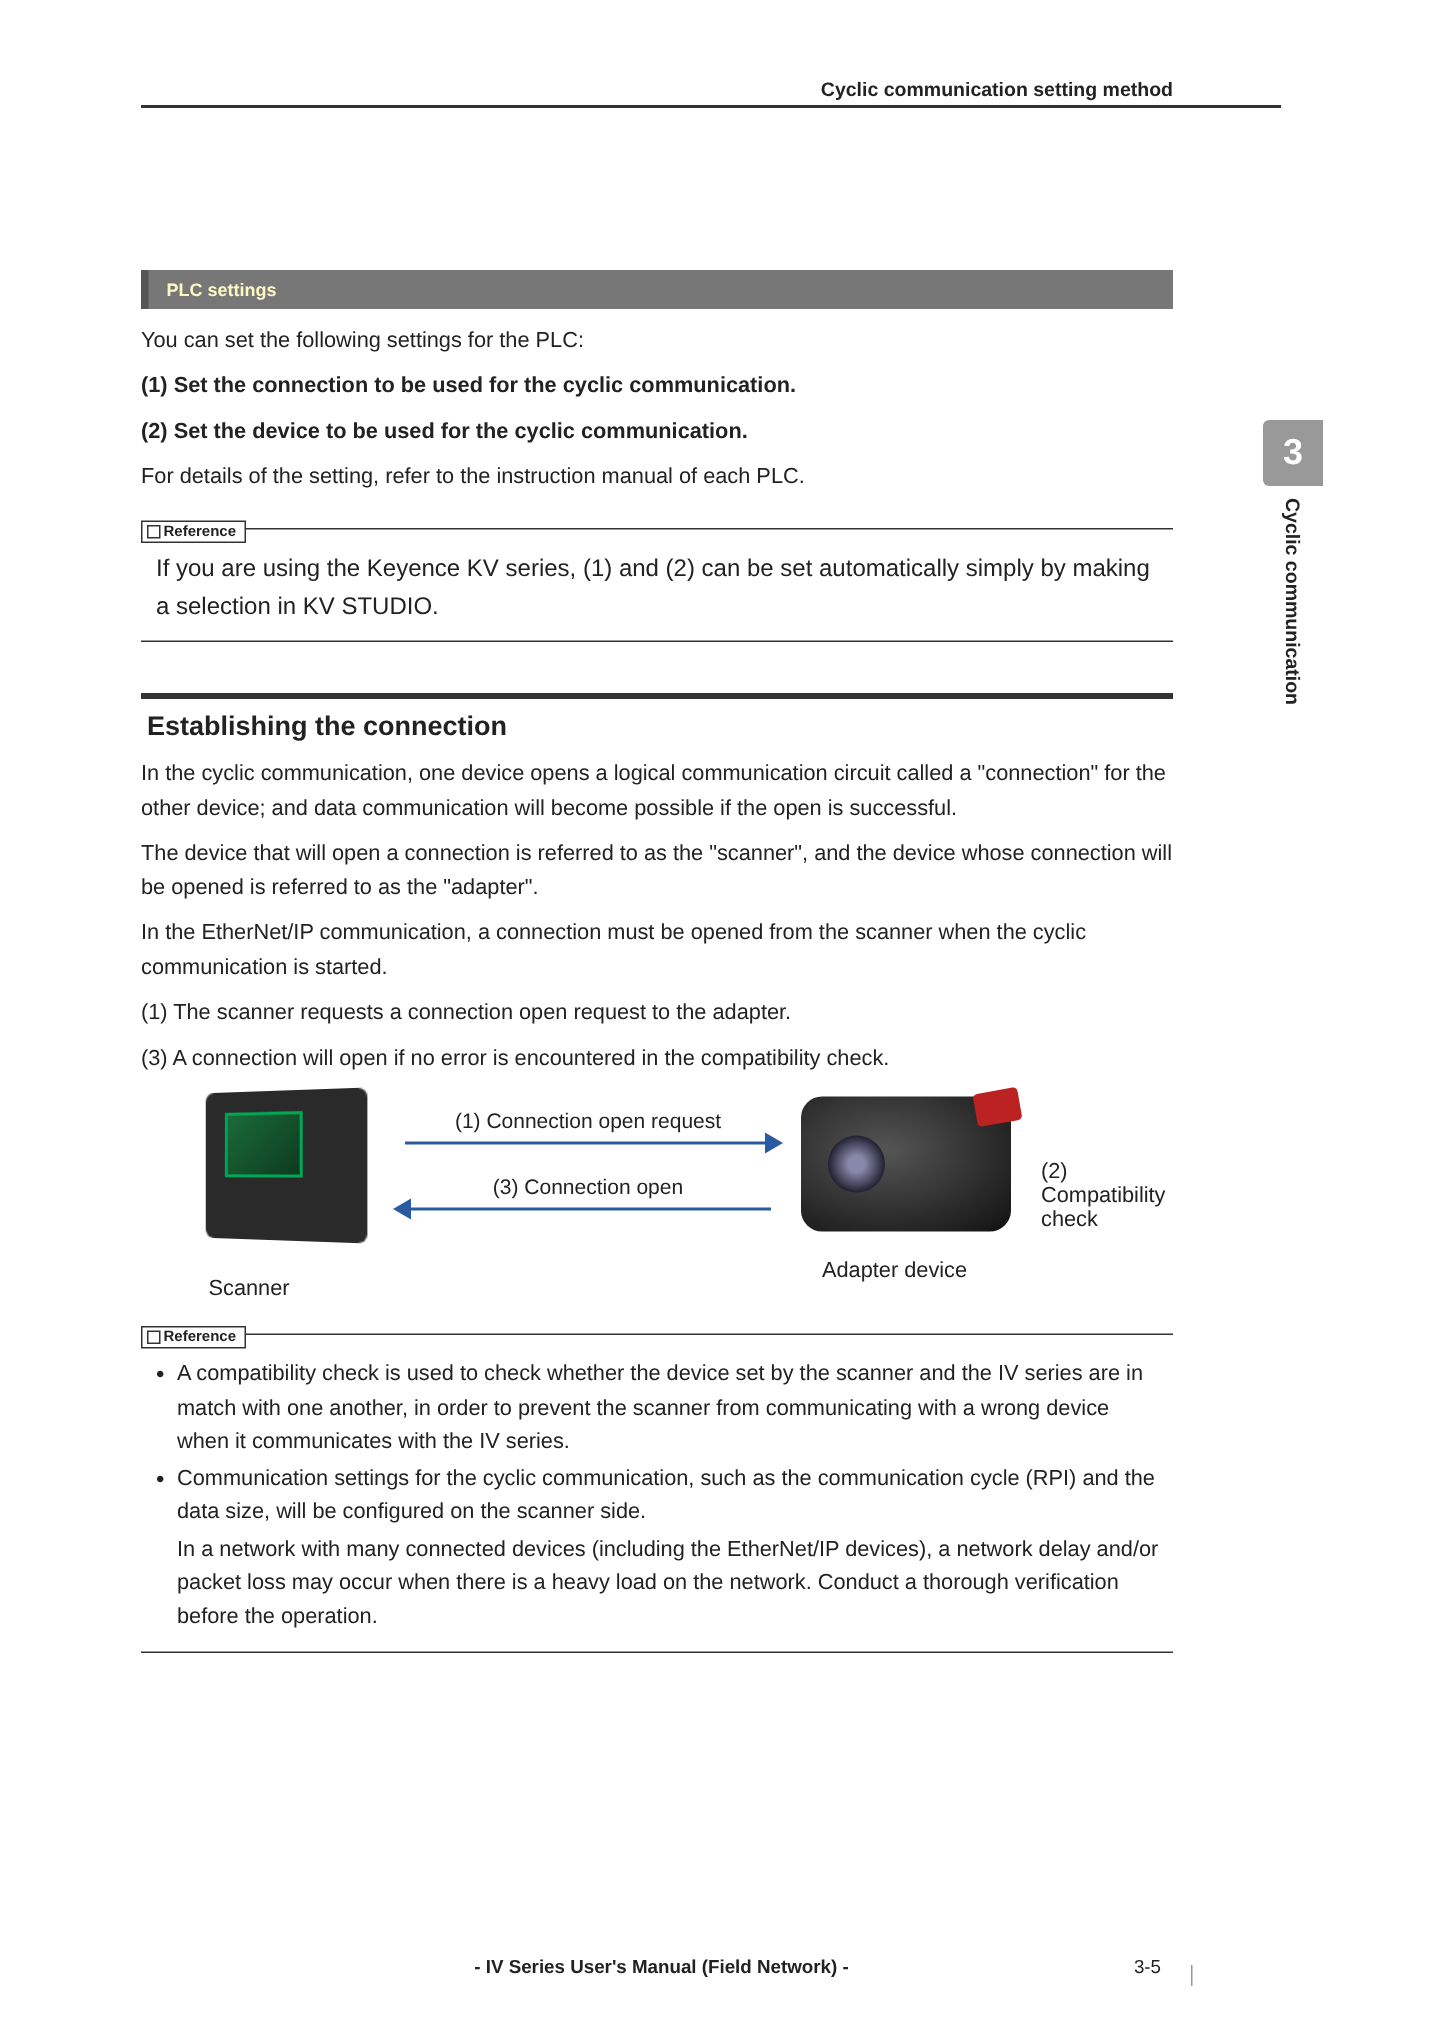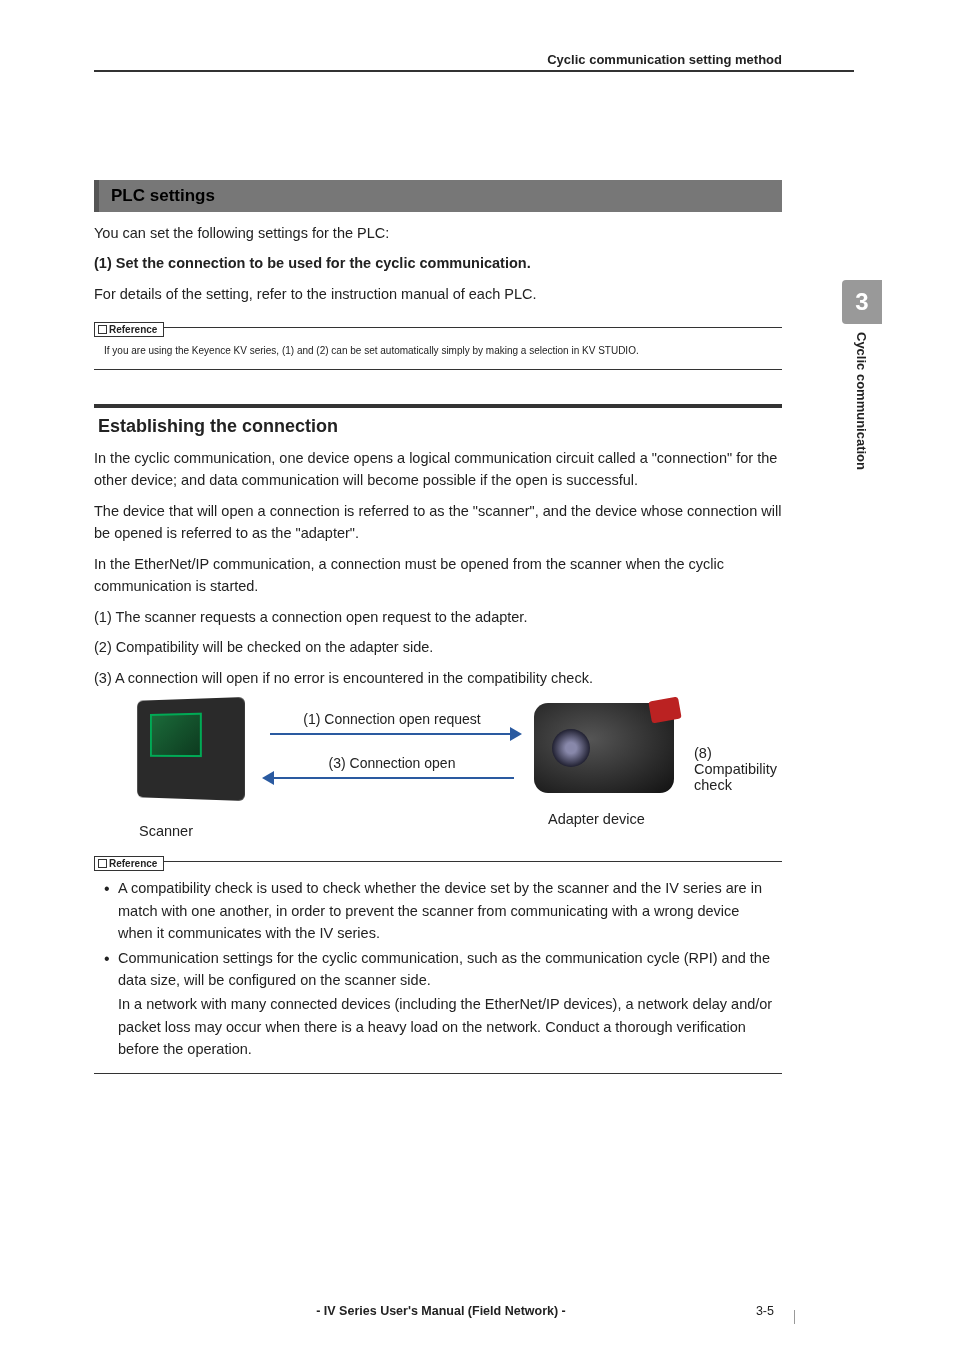--- a/index.html
+++ b/index.html
@@ -4,28 +4,28 @@
 <style>
   * { box-sizing: border-box; margin: 0; padding: 0; }
   html, body { width: 954px; height: 1348px; background: #fff; font-family: Arial, Helvetica, sans-serif; color: #222; }
   .page { position: relative; width: 882px; height: 1348px; padding: 60px 0 0 0; }
   .header-line { position: absolute; top: 70px; left: 94px; width: 760px; height: 2px; background: #333; }
   .header-text { position: absolute; top: 52px; right: 100px; font-size: 13px; font-weight: bold; }
   .side-tab { position: absolute; right: 0; top: 280px; width: 40px; }
   .side-tab-box { width: 40px; height: 44px; background: #999; display: flex; align-items: center; justify-content: center; color: #fff; font-size: 24px; font-weight: bold; border-top-left-radius: 4px; border-bottom-left-radius: 4px; }
   .side-tab-text { writing-mode: vertical-rl; text-orientation: mixed; font-size: 13px; font-weight: bold; margin-top: 8px; padding-left: 12px; }
   .content { margin: 120px 100px 0 94px; }
-  .section-bar { background: #777; color: #000000; font-size: 17px; font-weight: bold; padding: 6px 12px; border-left: 5px solid #555; margin-bottom: 10px; }
+  .section-bar { background: #777; color: #fef9c3; font-size: 12px; font-weight: bold; padding: 6px 12px; border-left: 5px solid #555; margin-bottom: 10px; }
   .body-text { font-size: 14.5px; line-height: 1.55; margin-bottom: 8px; }
   .bold { font-weight: bold; }
   .ref-box { position: relative; margin-top: 14px; margin-bottom: 14px; }
   .ref-label { display: inline-block; border: 1px solid #333; font-size: 10px; font-weight: bold; padding: 1px 6px 1px 14px; position: relative; background: #fff; z-index: 2; }
   .ref-label::before { content: ''; position: absolute; left: 3px; top: 2px; width: 7px; height: 7px; border: 1px solid #333; }
   .ref-line-top { position: absolute; top: 8px; left: 60px; right: 0; height: 1px; background: #333; }
-  .ref-content { font-size: 10px; line-height: 1.55; padding: 6px 4px 10px 10px; border-bottom: 1px solid #333; }
+  .ref-content { font-size: 16px; line-height: 1.55; padding: 6px 4px 10px 10px; border-bottom: 1px solid #333; }
   .sub-heading-wrap { border-top: 4px solid #333; margin-top: 34px; padding-top: 8px; margin-bottom: 10px; }
   .sub-heading { font-size: 18px; font-weight: bold; margin-left: 4px; }
   .diagram { position: relative; height: 140px; margin: 10px 0 8px 40px; }
   .dev-img { width: 110px; height: 100px; background: #2a2a2a; border-radius: 6px; position: absolute; }
   .dev-img.scanner { left: 0; top: 0; transform: perspective(300px) rotateY(-12deg); }
   .dev-img.scanner::after { content:''; position:absolute; left:14px; top:14px; width:50px; height:40px; background:linear-gradient(135deg,#1b6b3a,#0d3a1f); border:2px solid #0a5; }
   .dev-img.adapter { left: 400px; top: 4px; width: 140px; height: 90px; background: radial-gradient(ellipse at 40% 40%, #555, #111); border-radius: 14px; }
   .dev-img.adapter::before { content:''; position:absolute; right:-6px; top:-4px; width:30px; height:22px; background:#b22; border-radius:3px; transform:rotate(-10deg); }
   .dev-img.adapter::after { content:''; position:absolute; left:18px; top:26px; width:38px; height:38px; border-radius:50%; background:radial-gradient(circle,#88a 20%,#223 70%); }
   .arrow-group { position: absolute; left: 128px; top: 12px; width: 260px; }
@@ -56,52 +56,52 @@
   <div class="side-tab">
     <div class="side-tab-box">3</div>
     <div class="side-tab-text">Cyclic communication</div>
   </div>
 
   <div class="content">
 
     <div class="section-bar">PLC settings</div>
     <p class="body-text">You can set the following settings for the PLC:</p>
     <p class="body-text bold">(1) Set the connection to be used for the cyclic communication.</p>
+    <p class="body-text bold">(2) Set the device to be used for the cyclic communication.</p>
     <p class="body-text">For details of the setting, refer to the instruction manual of each PLC.</p>
 
     <div class="ref-box">
       <span class="ref-label">Reference</span>
       <div class="ref-line-top"></div>
       <div class="ref-content">If you are using the Keyence KV series, (1) and (2) can be set automatically simply by making a selection in KV STUDIO.</div>
     </div>
 
     <div class="sub-heading-wrap">
       <div class="sub-heading">Establishing the connection</div>
     </div>
     <p class="body-text">In the cyclic communication, one device opens a logical communication circuit called a "connection" for the other device; and data communication will become possible if the open is successful.</p>
     <p class="body-text">The device that will open a connection is referred to as the "scanner", and the device whose connection will be opened is referred to as the "adapter".</p>
     <p class="body-text">In the EtherNet/IP communication, a connection must be opened from the scanner when the cyclic communication is started.</p>
     <p class="body-text">(1) The scanner requests a connection open request to the adapter.</p>
-    <p class="body-text">(2) Compatibility will be checked on the adapter side.</p>
     <p class="body-text">(3) A connection will open if no error is encountered in the compatibility check.</p>
 
     <div class="diagram">
       <div class="dev-img scanner"></div>
       <div class="arrow-group">
         <div class="arrow-label">(1) Connection open request</div>
         <div class="arrow arrow-right">
             <div class="arrow-line"></div>
           </div>
         <div class="arrow-label">(3) Connection open</div>
         <div class="arrow arrow-left">
             <div class="arrow-line"></div>
           </div>
       </div>
       <div class="dev-img adapter"></div>
-      <div class="diag-caption compat">(8) Compatibility check</div>
+      <div class="diag-caption compat">(2) Compatibility check</div>
       <div class="diag-caption scanner-cap">Scanner</div>
       <div class="diag-caption adapter-cap">Adapter device</div>
     </div>
 
     <div class="ref-box">
       <span class="ref-label">Reference</span>
       <div class="ref-line-top"></div>
       <div class="bullets">
         <p class="dot">A compatibility check is used to check whether the device set by the scanner and the IV series are in match with one another, in order to prevent the scanner from communicating with a wrong device when it communicates with the IV series.</p>
         <p class="dot">Communication settings for the cyclic communication, such as the communication cycle (RPI) and the data size, will be configured on the scanner side.</p>

